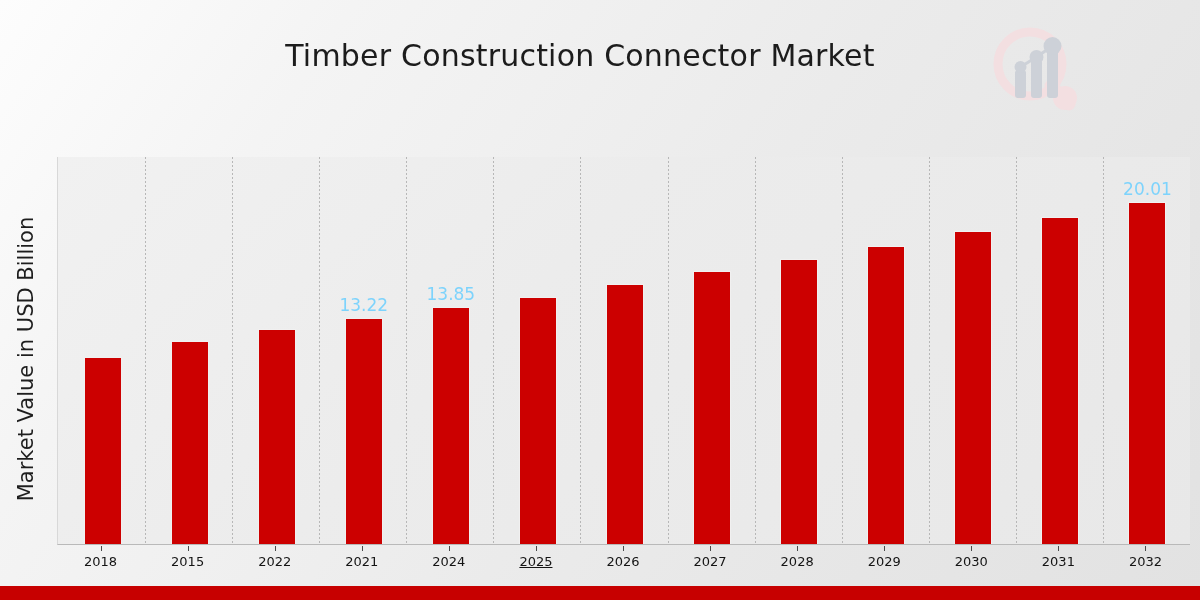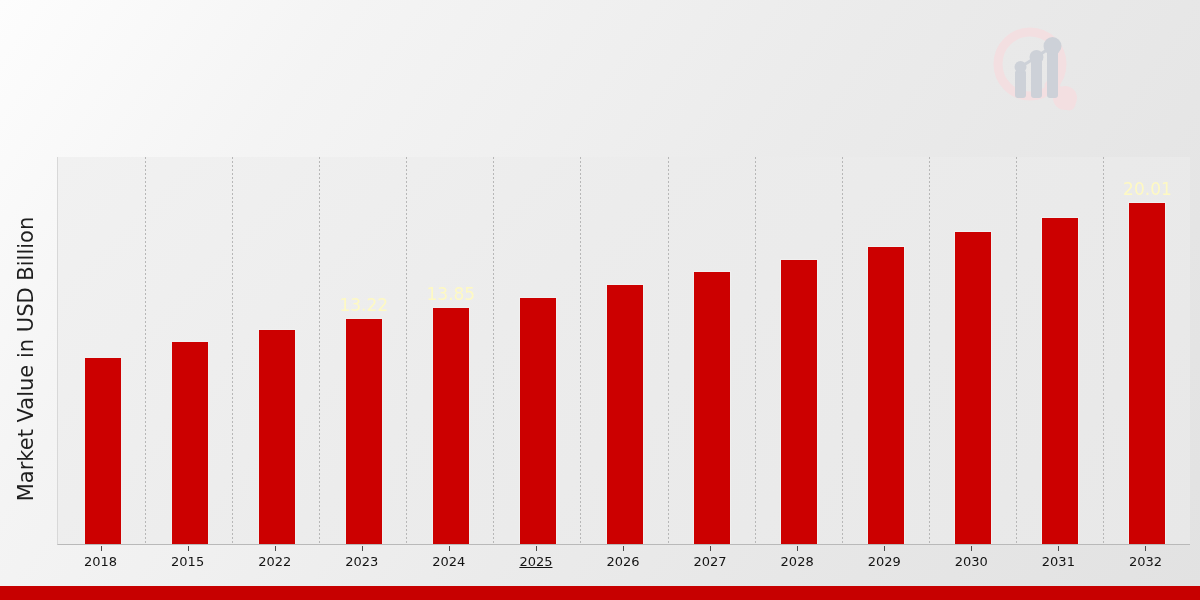--- a/index.html
+++ b/index.html
@@ -101,21 +101,21 @@
     border-bottom: none;
     box-sizing: content-box;
   }
   .bar-value {
     position: absolute;
     bottom: 100%;
     left: 50%;
     transform: translateX(-50%);
     margin-bottom: 4px;
     font-size: 17px;
-    color: #fef9c3;
+    color: #7dd3fc;
     white-space: nowrap;
   }
 
   
   #x-axis {
     position: absolute;
     left: 57px;
     top: 546px;
     width: 1133px;
     height: 36px;
@@ -144,20 +144,21 @@
     width: 1200px;
     height: 14px;
     background: #c70000;
   }
 </style>
 </head>
 <body>
 
 <div id="page">
 
+  <div id="chart-title">Timber Construction Connector Market</div>
 
   <div id="brand-logo">
     <svg width="96" height="92" viewBox="0 0 96 92" xmlns="http://www.w3.org/2000/svg">
       <circle cx="45" cy="42" r="32" fill="none" stroke="#f3dfe1" stroke-width="9"></circle>
       <path d="M66 64 L84 82" stroke="#f3dfe1" stroke-width="13" stroke-linecap="round"></path>
       <circle cx="80" cy="76" r="12" fill="#f3dfe1"></circle>
       <rect x="30" y="48" width="11" height="28" rx="3" fill="#cdd1d8"></rect>
       <rect x="46" y="38" width="11" height="38" rx="3" fill="#cdd1d8"></rect>
       <rect x="62" y="28" width="11" height="48" rx="3" fill="#cdd1d8"></rect>
       <path d="M35.5 45 L51.5 35 L67.5 24" stroke="#cdd1d8" stroke-width="3" fill="none"></path>
@@ -208,21 +209,21 @@
   </div>
 
   <div id="x-axis">
       <div class="tick-mark" style="left: 43.5385px;"></div>
       <div class="x-tick-label" style="left: 43.5385px;">2018</div>
       <div class="tick-mark" style="left: 130.615px;"></div>
       <div class="x-tick-label" style="left: 130.615px;">2015</div>
       <div class="tick-mark" style="left: 217.692px;"></div>
       <div class="x-tick-label" style="left: 217.692px;">2022</div>
       <div class="tick-mark" style="left: 304.769px;"></div>
-      <div class="x-tick-label" style="left: 304.769px;">2023</div>
+      <div class="x-tick-label" style="left: 304.769px;">2021</div>
       <div class="tick-mark" style="left: 391.846px;"></div>
       <div class="x-tick-label" style="left: 391.846px;">2024</div>
       <div class="tick-mark" style="left: 478.923px;"></div>
       <div class="x-tick-label" style="left: 478.923px; text-decoration: underline;">2025</div>
       <div class="tick-mark" style="left: 566px;"></div>
       <div class="x-tick-label" style="left: 566px;">2026</div>
       <div class="tick-mark" style="left: 653.077px;"></div>
       <div class="x-tick-label" style="left: 653.077px;">2027</div>
       <div class="tick-mark" style="left: 740.154px;"></div>
       <div class="x-tick-label" style="left: 740.154px;">2028</div>

